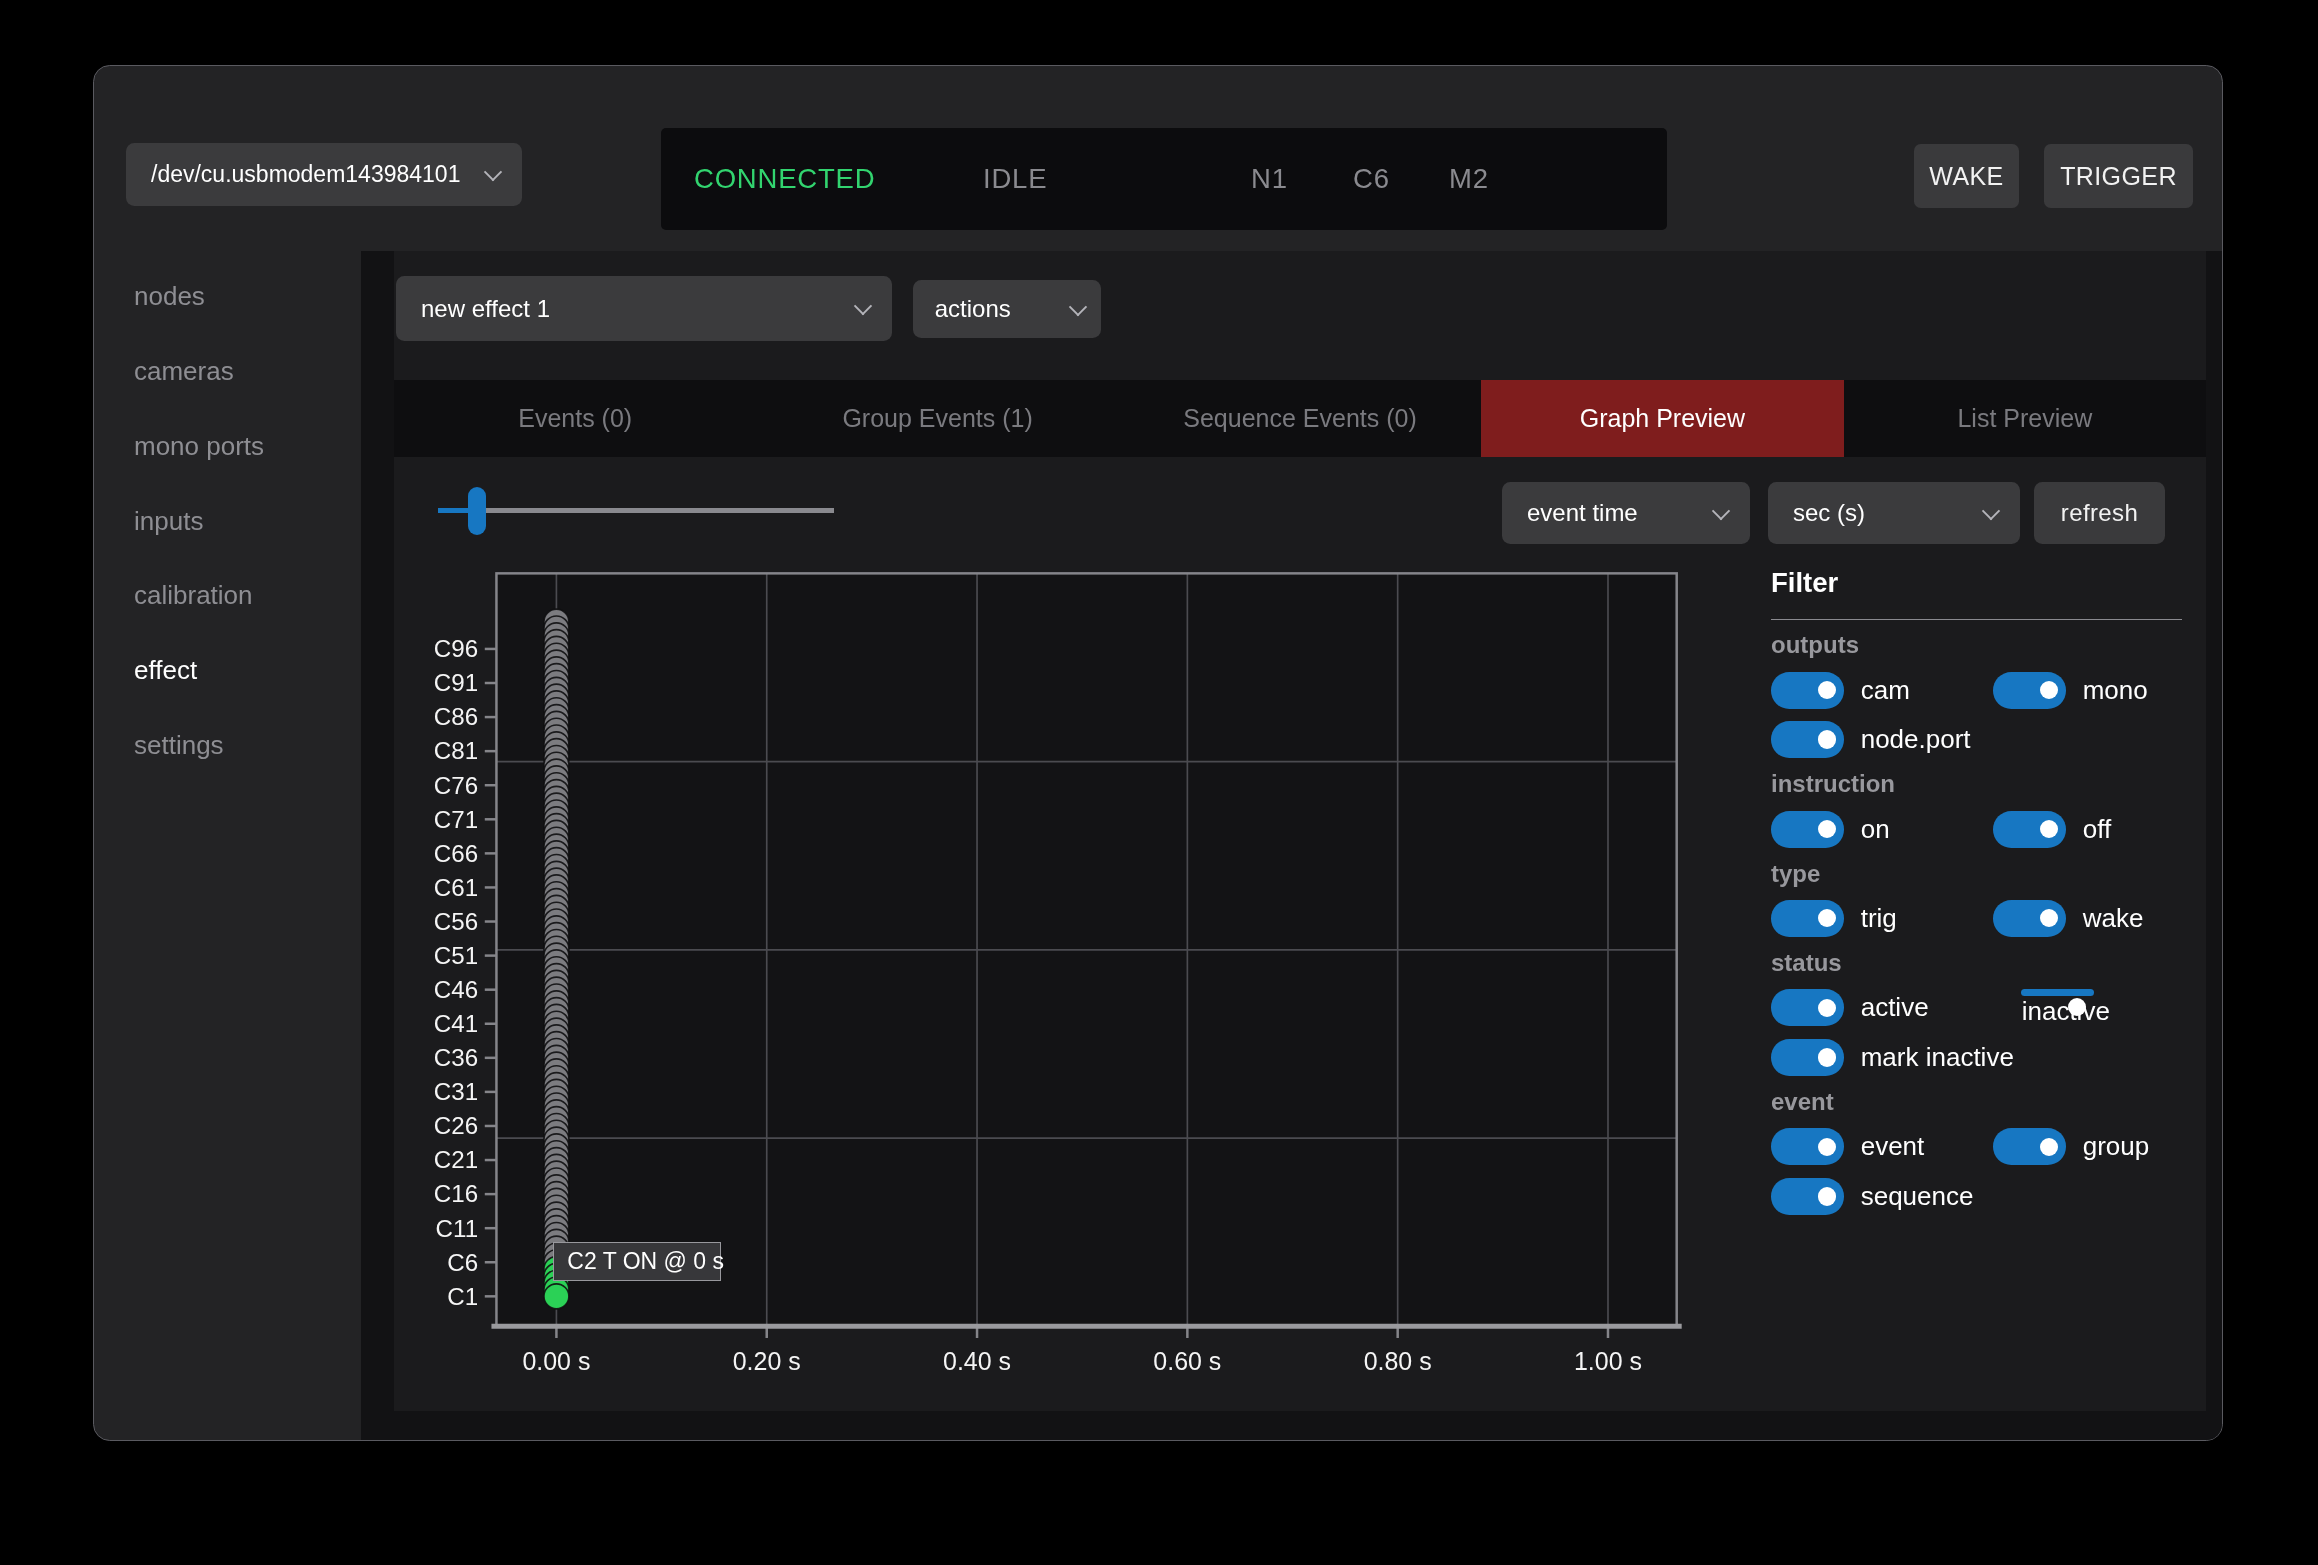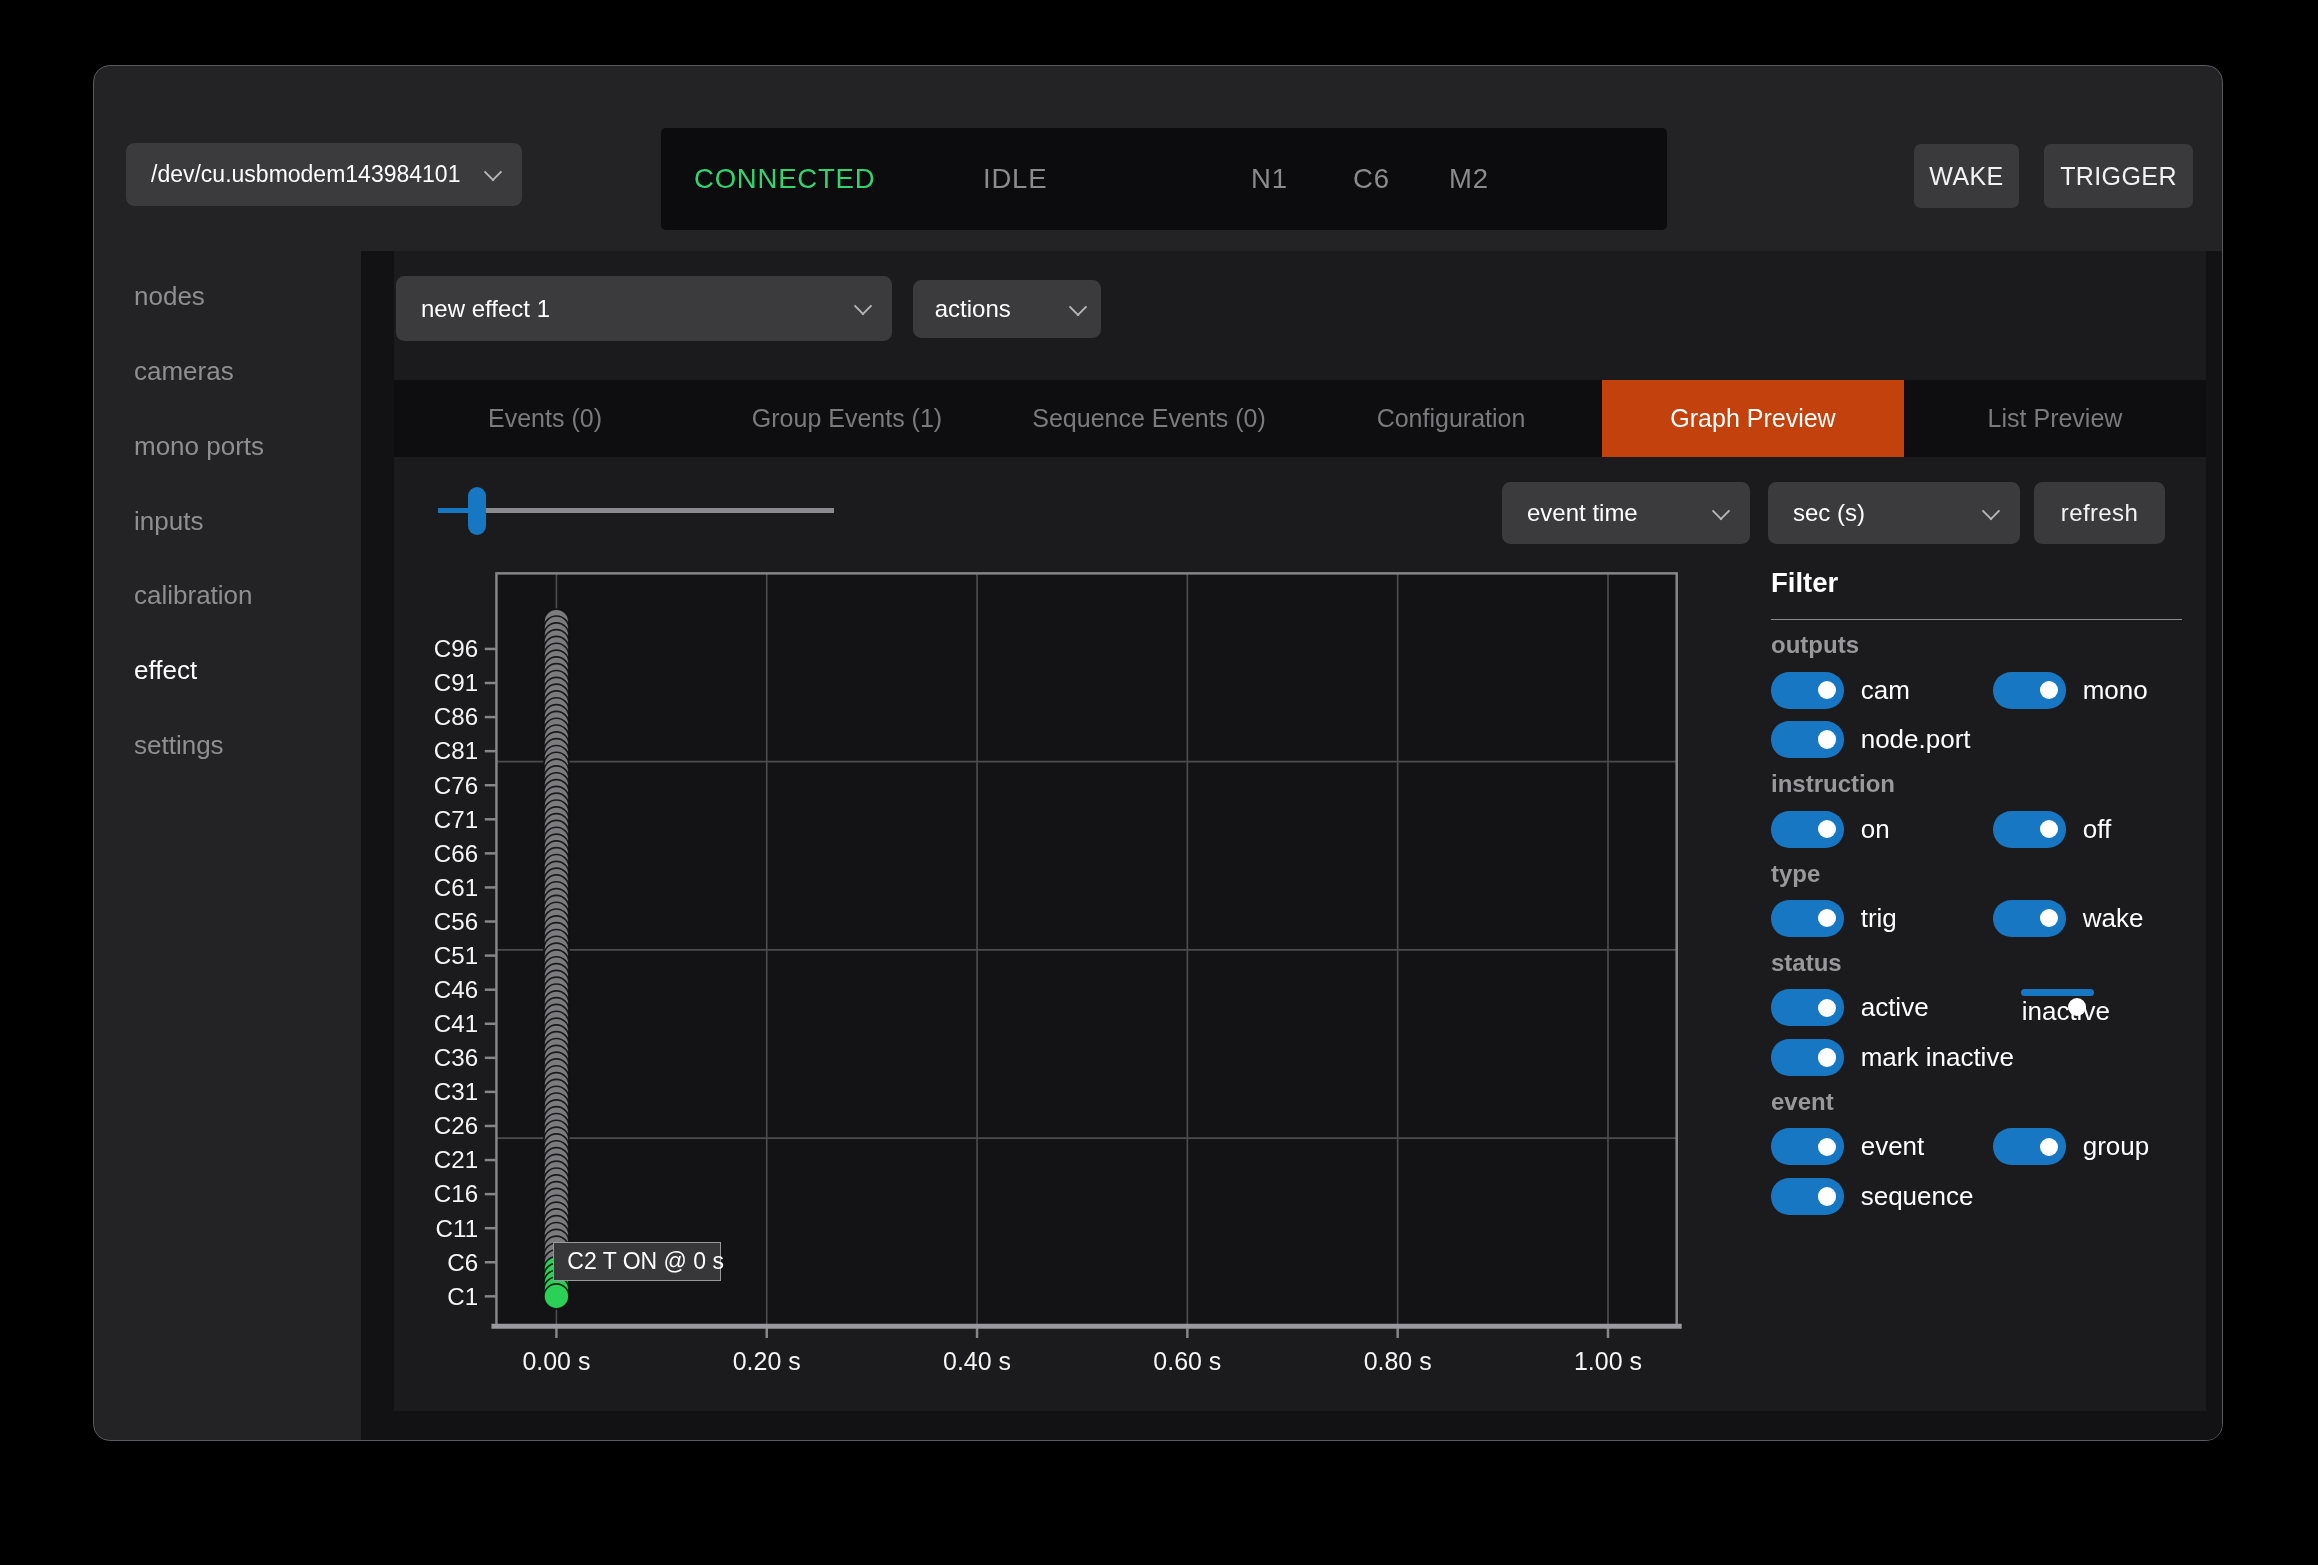--- a/index.html
+++ b/index.html
@@ -49,21 +49,21 @@
   .content-panel { position:absolute; left:300px; top:185px; width:1812px; height:1160px;
                    background:#1b1b1d; }
   .effect-select { left:302px; top:210px; width:496px; height:65px; }
   .actions-select { left:819px; top:214px; width:188px; height:58px; padding:0 21.7px; }
   .actions-select .chev { right:18.3px; }
 
   .tabs { position:absolute; left:300px; top:314px; width:1812px; height:77px; background:#0e0e10;
           display:flex; }
   .tab { flex:1; display:flex; align-items:center; justify-content:center; font-size:25px;
          color:#7a7a7f; }
-  .tab.active { background:#c2410c; color:#ffffff; }
+  .tab.active { background:#7f1d1d; color:#ffffff; }
 
   
   .slider-track { position:absolute; left:344px; top:442px; width:396px; height:5px; background:#8a8a8f; }
   .slider-fill { position:absolute; left:0; top:0; height:5px; background:#1777c2; }
   .slider-thumb { position:absolute; top:421px; width:18.3px; height:48px; border-radius:9.2px;
                   background:#1777c2; }
 
   .xaxis-select { left:1408px; top:416px; width:248px; height:62px; }
   .unit-select  { left:1674px; top:416px; width:252px; height:62px; }
   .refresh-btn  { left:1940px; top:416px; width:131px; height:62px; font-size:24px; border-radius:8.3px; }
@@ -129,21 +129,20 @@
   </div>
   <div class="select-box actions-select">
     <span>actions</span>
     <span class="chev"></span>
   </div>
 
   <div class="tabs">
       <div class="tab">Events (0)</div>
       <div class="tab">Group Events (1)</div>
       <div class="tab">Sequence Events (0)</div>
-      <div class="tab">Configuration</div>
       <div class="tab active">Graph Preview</div>
       <div class="tab">List Preview</div>
     </div>
 
   <div class="slider-track">
     <div class="slider-fill" style="width: 40px;"></div>
   </div>
   <div class="slider-thumb" style="left: 374px;"></div>
 
   <div class="select-box xaxis-select">

